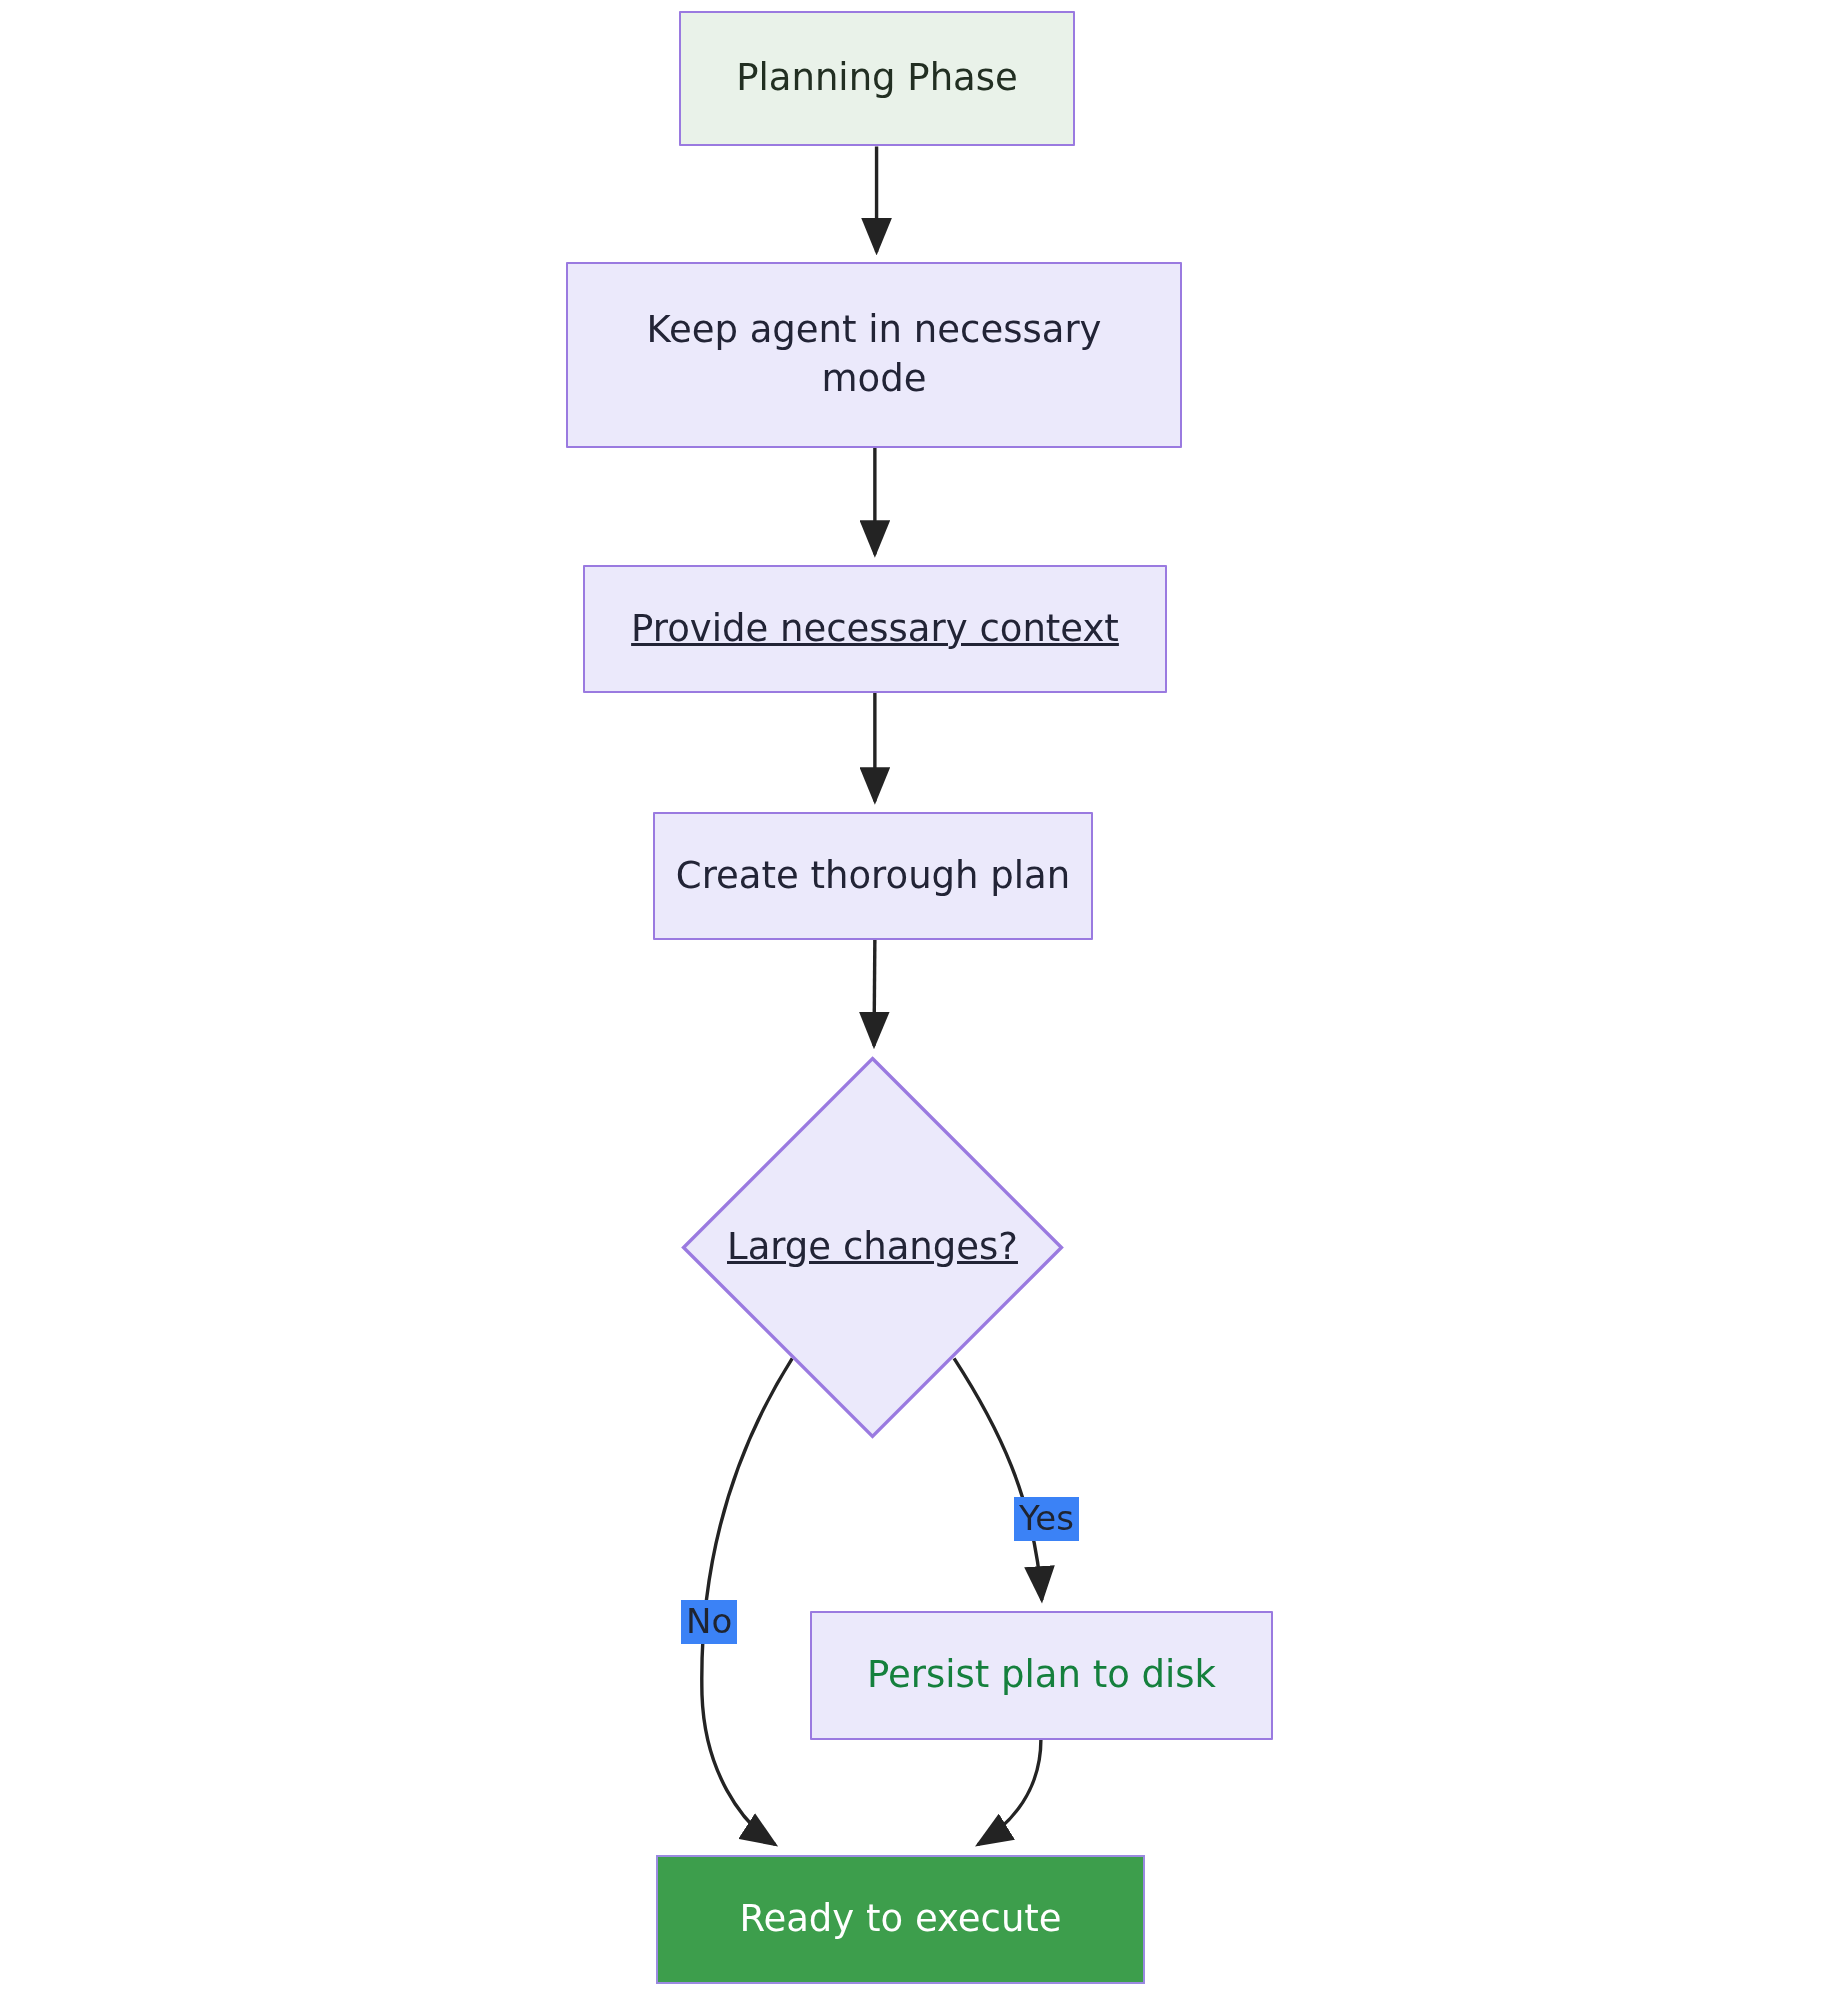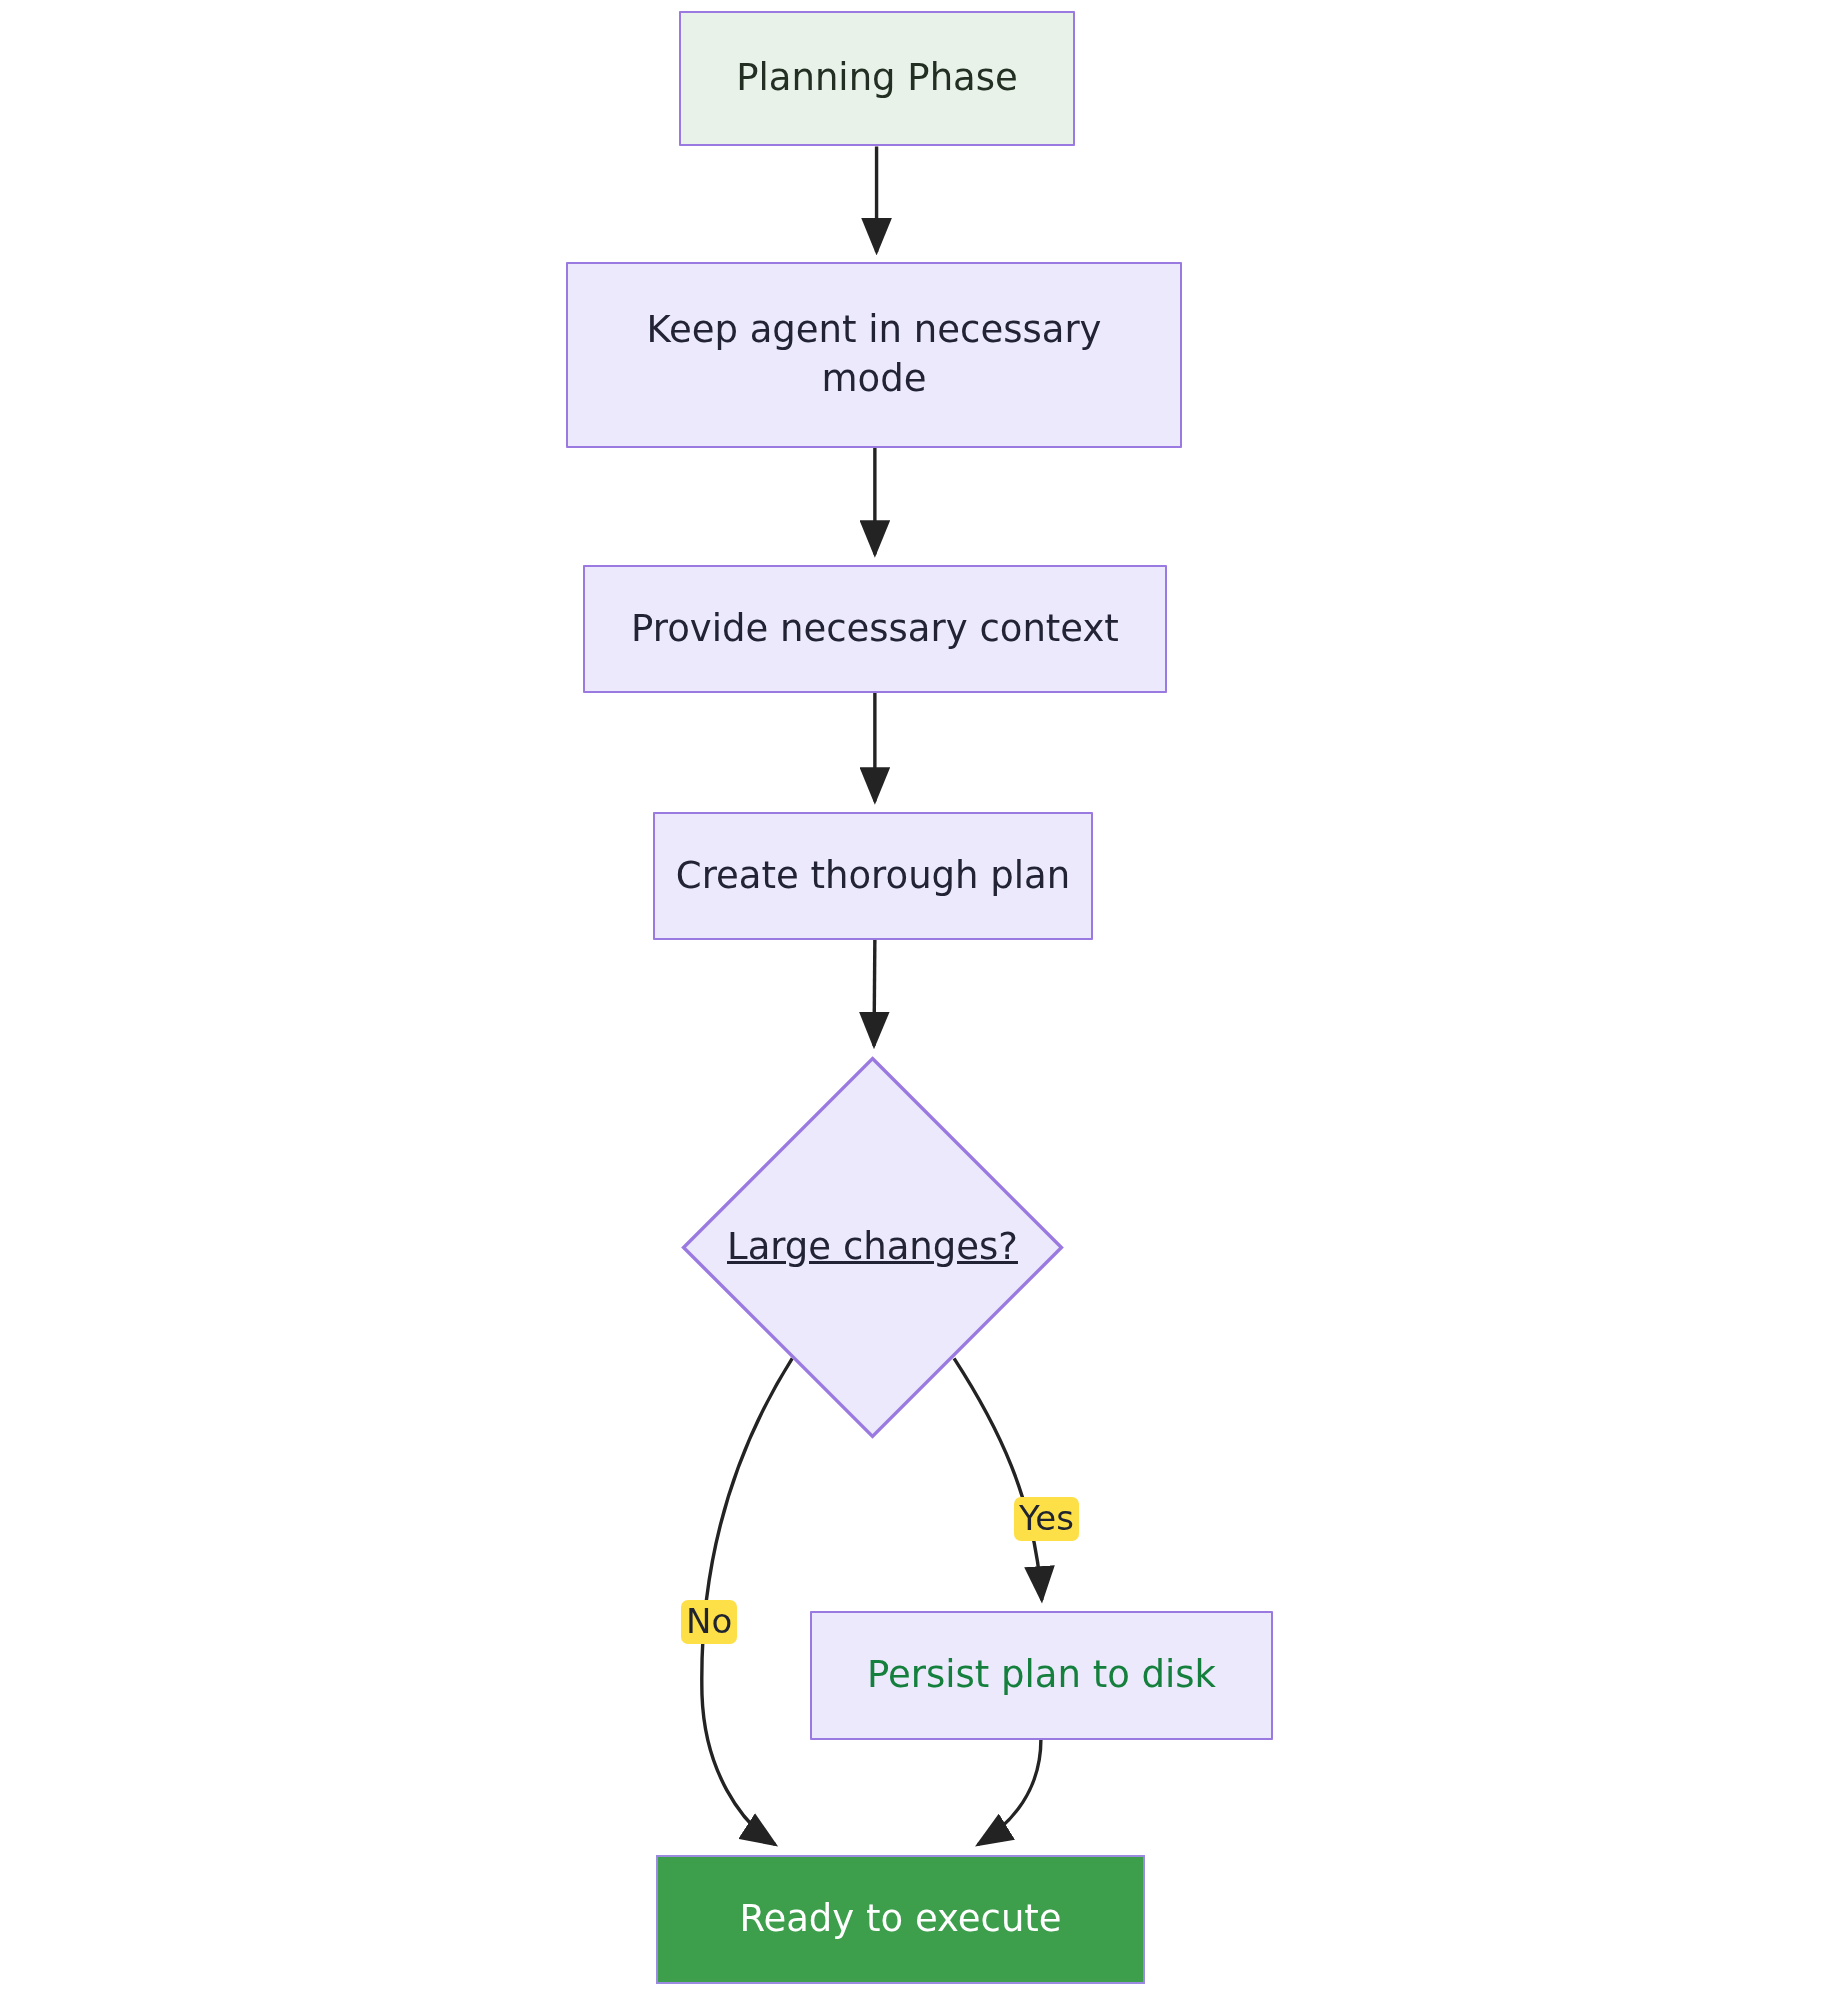--- a/index.html
+++ b/index.html
@@ -58,20 +58,21 @@
     left: 566px;  top: 262px;  width: 616px;  height: 186px;
     background: #ebe9fb;
     color: #222436;
     font-size: 37px;
   }
   #node-context {
     left: 583px;  top: 565px;  width: 584px;  height: 128px;
     background: #ebe9fb;
     color: #222436;
     font-size: 37px;
+    text-decoration: underline;
   }
   #node-plan {
     left: 653px;  top: 812px;  width: 440px;  height: 128px;
     background: #ebe9fb;
     color: #222436;
     font-size: 37px;
   }
   #node-decision {
     left: 681px;  top: 1056px; width: 383px;  height: 383px;
     font-size: 37px;
@@ -98,29 +99,28 @@
   #node-ready {
     left: 656px;  top: 1855px; width: 489px;  height: 129px;
     background: #3d9e4c;
     color: #ffffff;
     font-size: 37px;
     border: 2.6px solid #9a8ae0;
   }
   
   .edge-label {
     position: absolute;
-    background: #fde047;
+    background: #3b82f6;
     color: #1f2430;
     font-size: 34px;
     line-height: 1.1;
     padding: 3.4px 5.1px;
     box-sizing: border-box;
     text-align: center;
     white-space: nowrap;
-    border-radius: 7px;
   }
   #edge-label-yes { left: 1014px; top: 1497px; }
   #edge-label-no  { left: 681px;  top: 1600px; }
 </style>
 </head>
 <body>
 
 <div id="diagram-root">
 
   <svg class="edges-layer" viewBox="0 0 2160 2352" width="1840" height="2003" aria-hidden="true">

